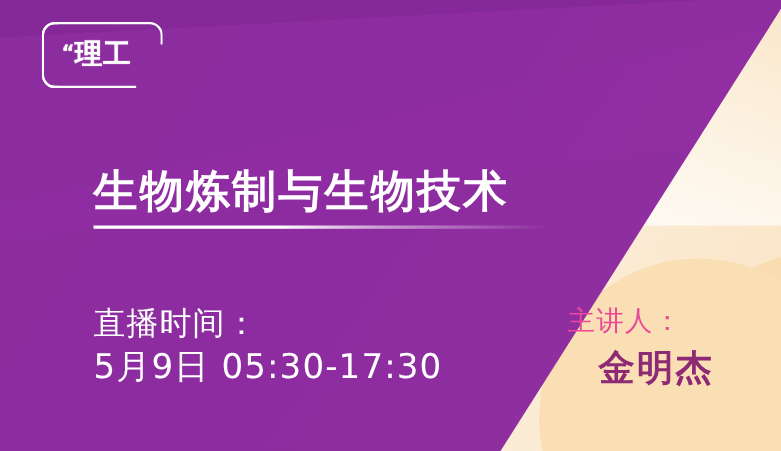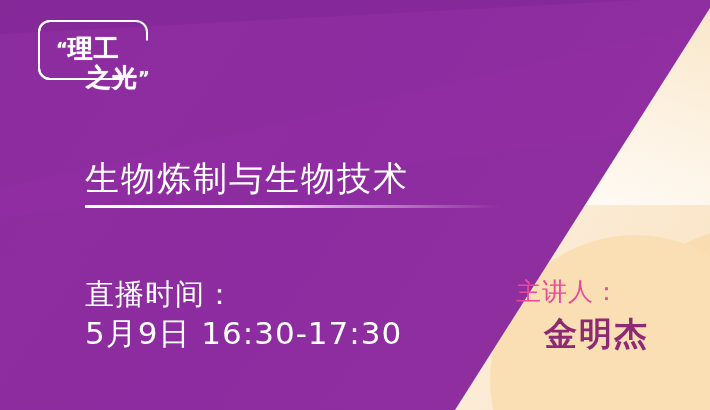--- a/index.html
+++ b/index.html
@@ -151,26 +151,25 @@
     vertical-align: top;
     letter-spacing: 0;
   }
 
   
   .title {
     position: absolute;
     left: 85px;
     top: 146px;
     color: #ffffff;
-    font-size: 34px;
-    font-weight: normal;
+    font-size: 40px;
+    font-weight: bold;
     letter-spacing: 2px;
     font-family: "DejaVu Sans", "Liberation Sans", sans-serif;
     white-space: nowrap;
-    margin-top: 10px;
   }
   .divider {
     position: absolute;
     left: 85px;
     top: 205px;
     width: 415px;
     height: 3px;
     background: linear-gradient(90deg,
       #ffffff 0%, #ffffff 40%,
       rgba(255,255,255,.55) 62%,
@@ -237,25 +236,24 @@
 
   <div class="purple-block">
     <div class="purple-shade-top"></div>
     <div class="purple-shade-mid"></div>
   </div>
 
   <div class="logo">
     <div class="logo-frame"></div>
     <div class="logo-frame-b"></div>
     <div class="logo-line1"><span class="q-open">“</span><span>理工</span></div>
-    <div class="logo-line2"><span>之光</span><span class="q-close">”</span></div>
   </div>
 
   <div class="title">生物炼制与生物技术</div>
   <div class="divider"></div>
 
   <div class="time-label">直播时间：</div>
-  <div class="time-value">5月9日 16:30-17:30</div>
+  <div class="time-value">5月9日 05:30-17:30</div>
 
   <div class="speaker-label">主讲人：</div>
   <div class="speaker-name">金明杰</div>
 
 </div>
 
 </body></html>

